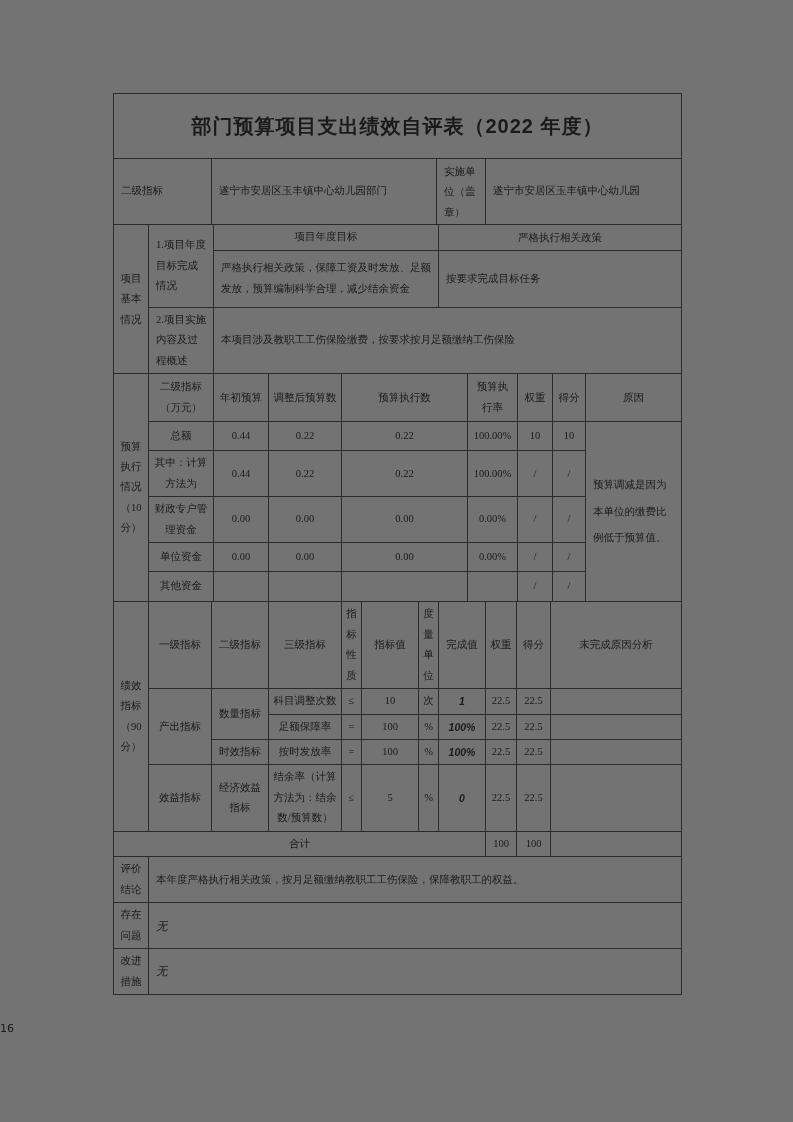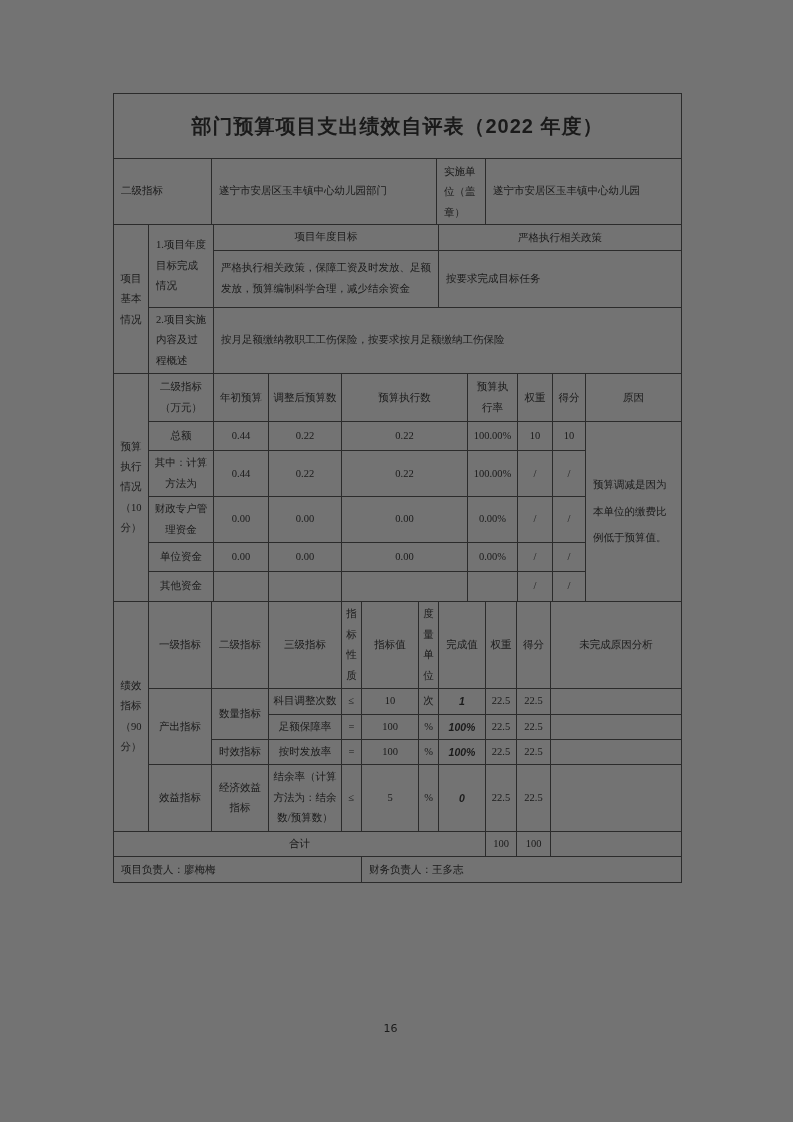--- a/index.html
+++ b/index.html
@@ -11,21 +11,21 @@
   td{border:1px solid #2b2b2b;font-size:10.5px;line-height:1.95;text-align:center;
      vertical-align:middle;padding:2px 4px;white-space:pre-line;word-break:break-all;
      overflow:hidden;}
   .left{text-align:left;padding-left:7px;padding-right:6px;}
   .hei{font-family:"Liberation Sans","DejaVu Sans",sans-serif;font-weight:normal;}
   .doneval{font-family:"Liberation Sans","DejaVu Sans",sans-serif;font-weight:bold;font-style:italic;}
   .noneval{font-style:italic;font-size:11.5px;}
   .title-cell{font-family:"Liberation Sans","DejaVu Sans",sans-serif;font-weight:bold;
               font-size:20px;letter-spacing:1px;line-height:1.3;}
   .reason-cell{text-align:left;padding:4px 7px;line-height:2.5;}
-  .page-num{position:absolute;left:0;right:12px;top:1022px;text-align:center;
+  .page-num{position:absolute;left:0;right:12px;top:1022px;
             font-family:"DejaVu Sans",sans-serif;font-size:11px;color:#1a1a1a;}
 </style>
 </head>
 <body>
 
 <div class="page">
   <div class="doc">
 
     <table class="t">
       <colgroup>
@@ -72,21 +72,21 @@
         <td rowspan="2" class="left">1.项目年度目标完成情况</td>
         <td>项目年度目标</td>
         <td class="hei">严格执行相关政策</td>
       </tr>
       <tr style="height:57px">
         <td class="left">严格执行相关政策，保障工资及时发放、足额发放，预算编制科学合理，减少结余资金</td>
         <td class="left">按要求完成目标任务</td>
       </tr>
       <tr style="height:51px">
         <td class="left">2.项目实施内容及过程概述</td>
-        <td class="left" colspan="2">按月足额缴纳教职工工伤保险，按要求按月足额缴纳工伤保险</td>
+        <td class="left" colspan="2">本项目涉及教职工工伤保险缴费，按要求按月足额缴纳工伤保险</td>
       </tr>
     </tbody>
       </table>
 
     <table class="t">
       <colgroup>
           <col style="width:35px">
           <col style="width:65px">
           <col style="width:55px">
           <col style="width:73px">
@@ -247,30 +247,41 @@
       </tr>
       <tr style="height:21px">
         <td colspan="8">合计</td>
         <td>100</td>
         <td>100</td>
         <td></td>
       </tr>
     </tbody>
       </table>
 
-
-    <table class="t">
-      <colgroup>
-          <col style="width:248px">
-          <col style="width:320px">
-        </colgroup>
-      <tbody>
-          <tr style="height:24px">
-        <td class="left hei">项目负责人：廖梅梅</td>
-        <td class="left hei">财务负责人：王多志</td>
-      </tr>
-    </tbody>
-      </table>
+    <table class="t">
+      <colgroup>
+          <col style="width:35px">
+          <col style="width:533px">
+        </colgroup>
+      <tbody>
+          <tr style="height:44px">
+        <td>评价
+结论</td>
+        <td class="left"><span class="hei">本年度</span><span>严格执行相关政策，</span><span class="hei">按月足额缴纳教职工工伤保险，保障教职工的权益。</span></td>
+      </tr>
+      <tr style="height:43px">
+        <td>存在
+问题</td>
+        <td class="left noneval">无</td>
+      </tr>
+      <tr style="height:43px">
+        <td>改进
+措施</td>
+        <td class="left noneval">无</td>
+      </tr>
+    </tbody>
+      </table>
+
 
   </div>
 
   <div class="page-num">16</div>
 </div>
 
 </body></html>

